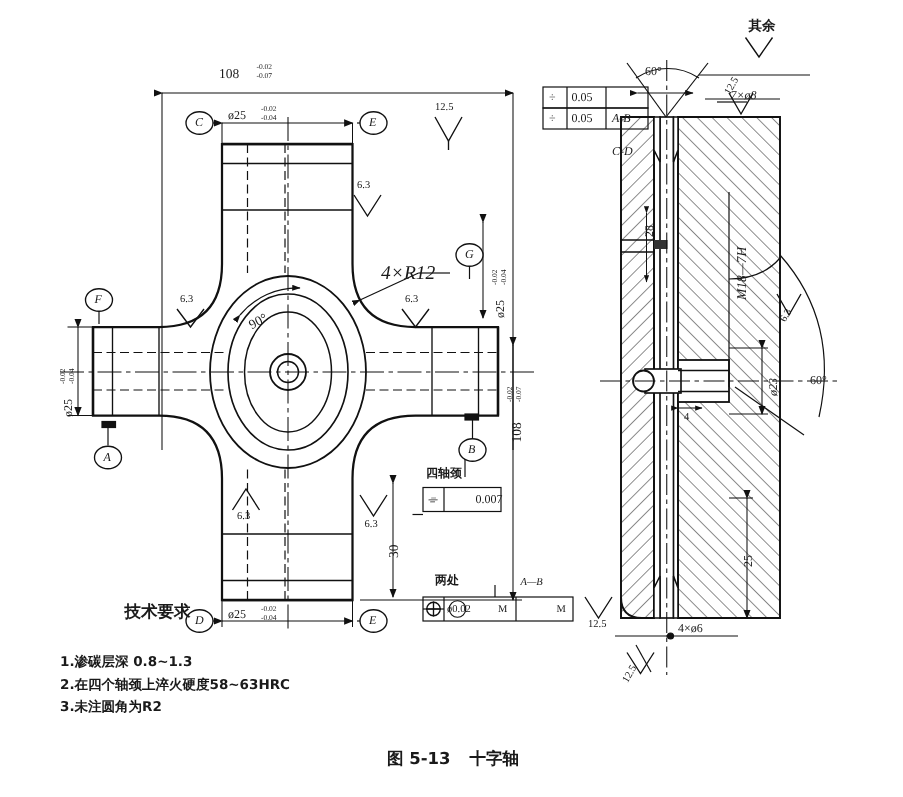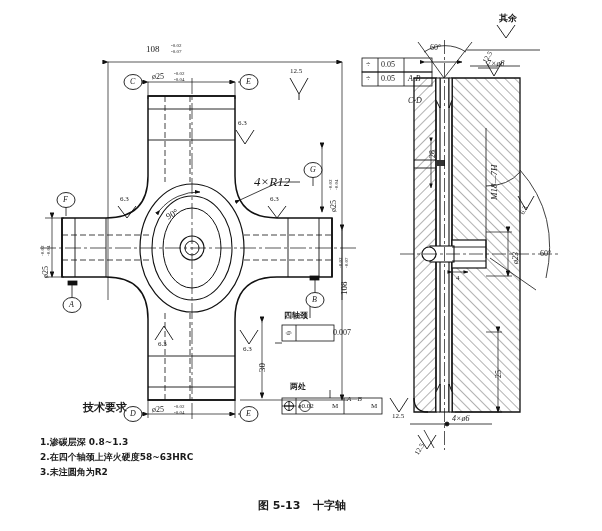--- a/index.html
+++ b/index.html
@@ -343,38 +343,38 @@
 
   <div class="txt sm" style="left:366px;top:61px;">÷</div>
   <div class="txt sm" style="left:381px;top:61px;">0.05</div>
   <div class="txt sm" style="left:408px;top:61px;font-style:italic;margin-top:36px;">C-D</div>
   <div class="txt sm" style="left:366px;top:75px;">÷</div>
   <div class="txt sm" style="left:381px;top:75px;">0.05</div>
   <div class="txt sm" style="left:408px;top:75px;font-style:italic;">A-B</div>
 
   <div class="txt sm cn" style="left:284px;top:312px;">四轴颈</div>
   <div class="txt sm" style="left:285px;top:329px;font-style:italic;">⌯</div>
-  <div class="txt sm" style="left:304px;top:329px;padding-left:29px;">0.007</div>
+  <div class="txt sm" style="left:288px;top:329px;padding-left:29px;">0.007</div>
 
   <div class="txt sm cn" style="left:290px;top:383px;">两处</div>
   <div class="txt tiny" style="left:298px;top:403px;">ø0.02</div>
   <div class="txt tiny" style="left:332px;top:403px;">M</div>
-  <div class="txt tiny" style="left:347px;top:396px;font-style:italic;">A—B</div>
+  <div class="txt tiny" style="left:347px;top:385px;font-style:italic;">A—B</div>
   <div class="txt tiny" style="left:371px;top:403px;">M</div>
 
   <div class="txt cn md" style="left:499px;top:14px;">其余</div>
   <div class="txt sm" style="left:430px;top:44px;">60°</div>
   <div class="txt sm" style="left:487px;top:60px;font-style:italic;">7×ø8</div>
   <div class="txt sm rot90" style="left:429px;top:158px;">28</div>
   <div class="txt md rot90" style="left:490px;top:200px;font-style:italic;">M18—7H</div>
   <div class="txt sm rot90" style="left:512px;top:264px;font-style:italic;">ø23</div>
   <div class="txt sm" style="left:540px;top:250px;">60°</div>
   <div class="txt tiny" style="left:456px;top:275px;">4</div>
   <div class="txt sm rot90" style="left:495px;top:378px;">25</div>
-  <div class="txt sm" style="left:452px;top:415px;font-style:italic;text-align:center;">4×ø6</div>
+  <div class="txt sm" style="left:452px;top:415px;text-align:center;">4×ø6</div>
 
   <div class="txt cn xl" style="left:83px;top:402px;">技术要求</div>
   <div class="txt cn md" style="left:40px;top:438px;">1.渗碳层深 0.8~1.3</div>
   <div class="txt cn md" style="left:40px;top:453px;">2.在四个轴颈上淬火硬度58~63HRC</div>
   <div class="txt cn md" style="left:40px;top:468px;">3.未注圆角为R2</div>
 
   <div class="txt cn xl" style="left:258px;top:500px;">图 5-13</div>
   <div class="txt cn xl" style="left:313px;top:500px;">十字轴</div>
 
 

